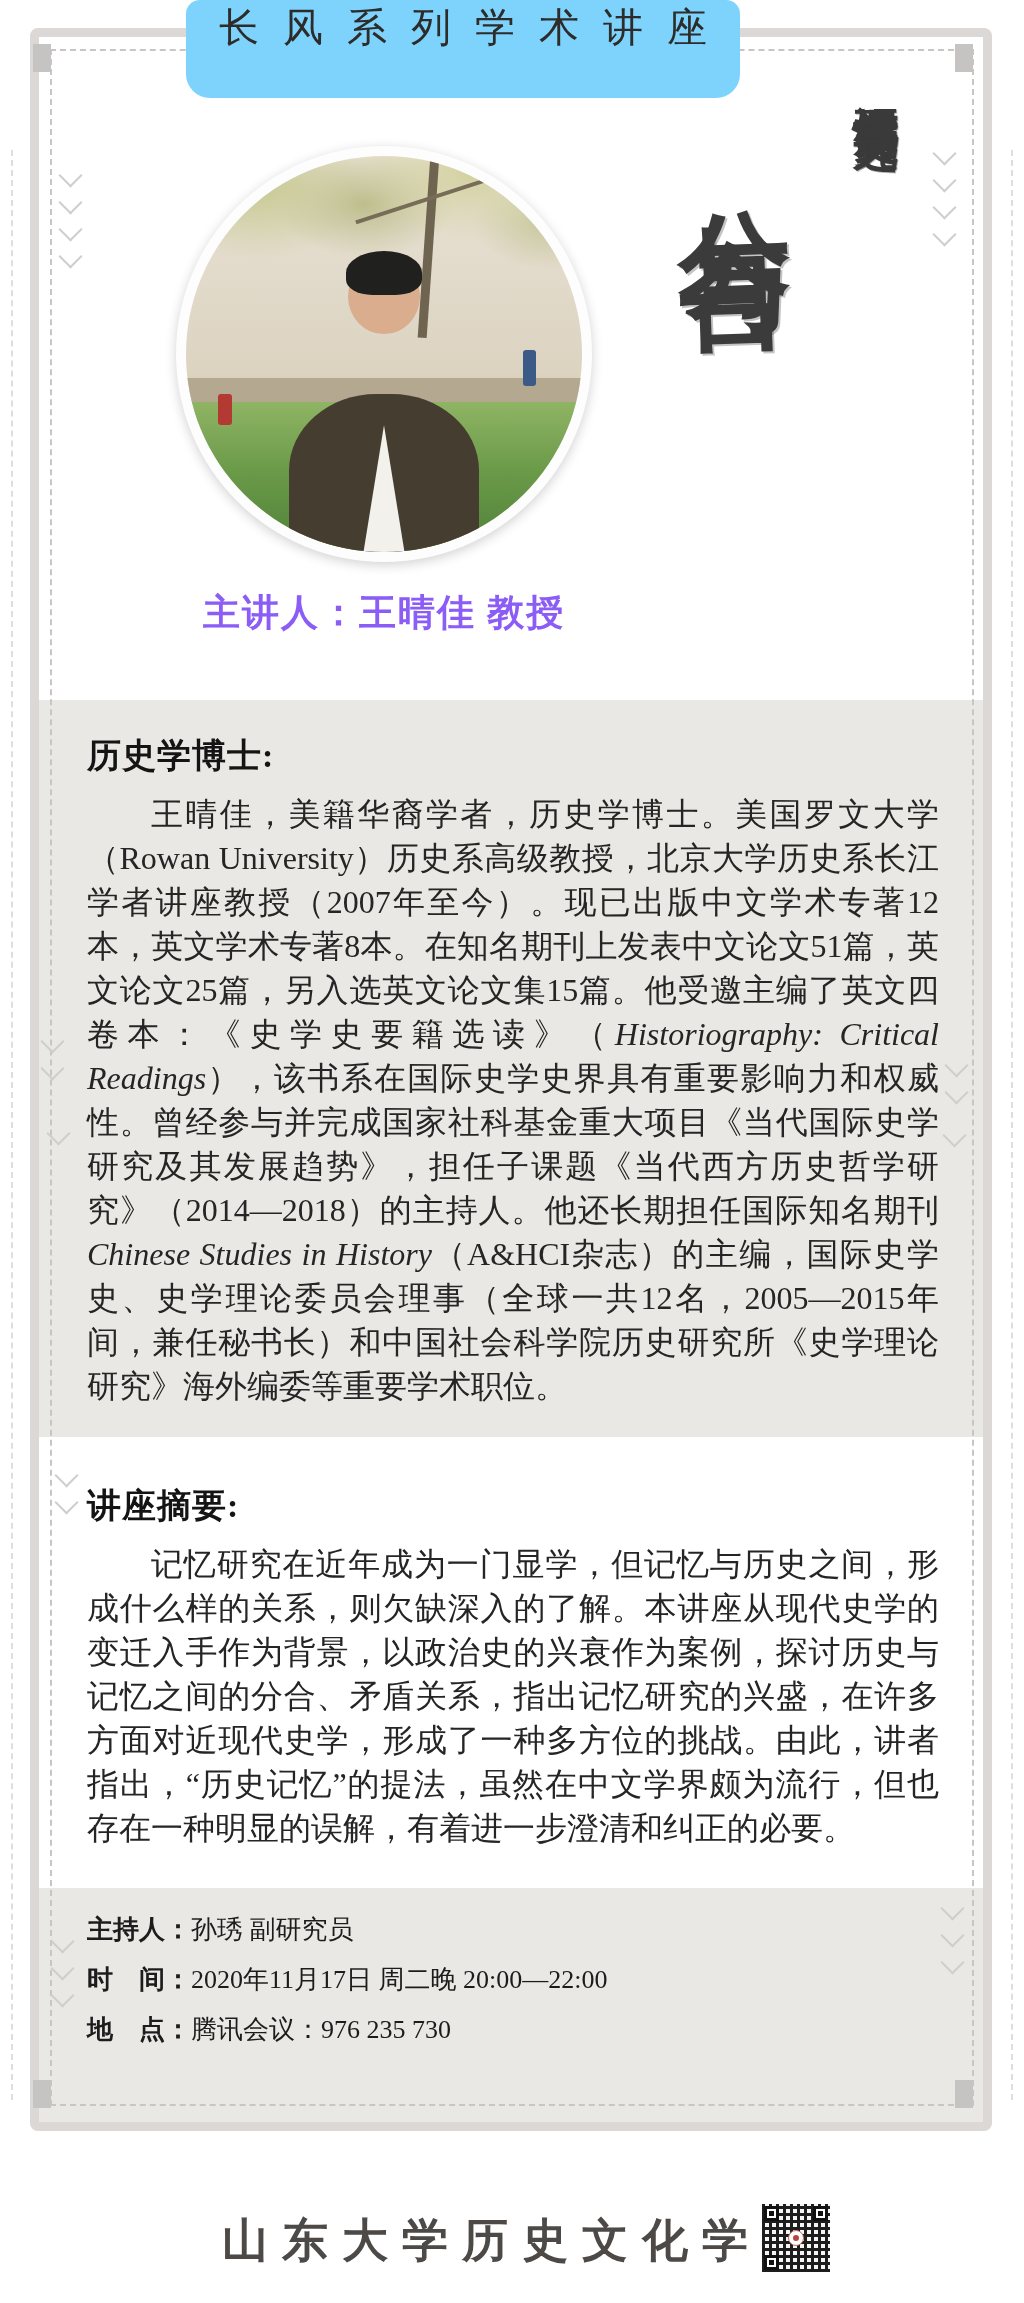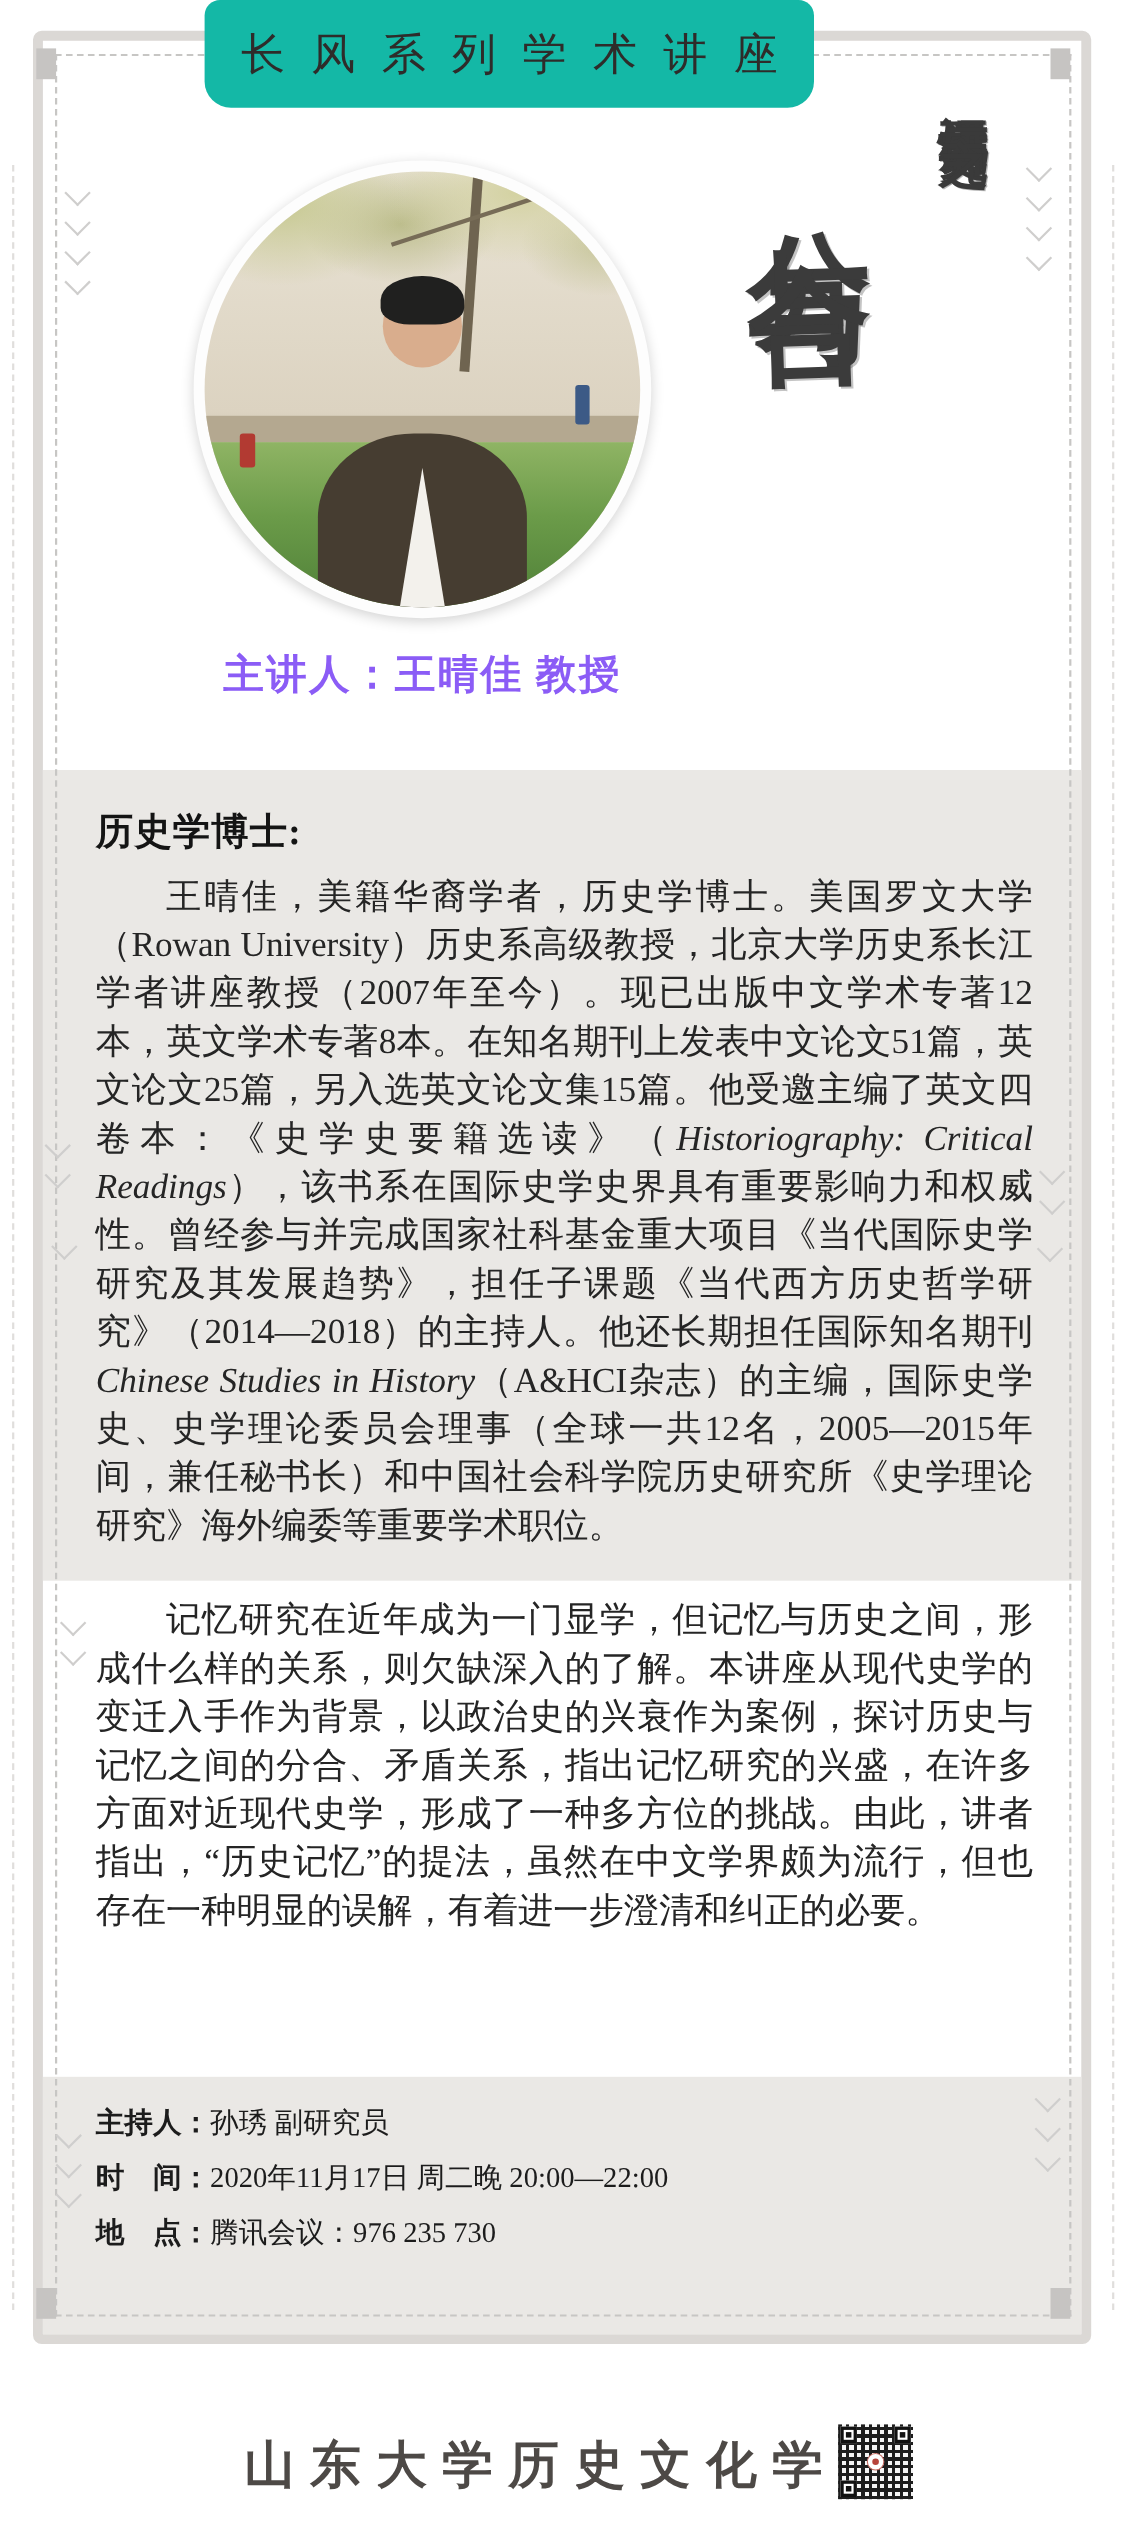--- a/index.html
+++ b/index.html
@@ -22,22 +22,22 @@
   .clip{width:18px;height:28px;background:#c6c4c2;z-index:4;}
   .edge-dash{border-left:2px dashed #e0dedc;width:0;z-index:1;}
 
   
   .chev-col{display:flex;flex-direction:column;z-index:4;}
   .chev{width:15px;height:15px;border-right:2px solid #cfcecd;border-bottom:2px solid #cfcecd;
         transform:rotate(45deg);margin:5px 0;}
 
   
   .banner{
-    left:186px;top:0;width:554px;height:98px;background:#14b8a6;
-    border-radius:14px 14px 24px 24px;display:flex;align-items:center;justify-content:center;
+    left:186px;top:0;width:554px;height:98px;background:#7dd3fc;
+    border-radius:14px 14px 24px 24px;display:flex;align-items:flex-start;justify-content:center;
     z-index:5;
   }
   .banner-title{
     font-size:40px;color:#2e2c2a;letter-spacing:24px;padding-left:24px;white-space:nowrap;
   }
 
   
   .photo{
     left:176px;top:146px;width:416px;height:416px;border-radius:50%;
     background:#fdfdfd;box-shadow:0 3px 12px rgba(0,0,0,.18);z-index:2;
@@ -188,20 +188,21 @@
 <div class="abs cal-sub">记忆研究与历史研究之</div>
 <div class="abs cal-main">分与合</div>
 <div class="abs speaker">主讲人：王晴佳 教授</div>
 
 <div class="abs section sec-gray sec-intro">
   <div class="sec-head">历史学博士:</div>
   <p class="sec-body"><span>王晴佳，美籍华裔学者，历史学博士。美国罗文大学（Rowan University）历史系高级教授，北京大学历史系长江学者讲座教授（2007年至今）。现已出版中文学术专著12本，英文学术专著8本。在知名期刊上发表中文论文51篇，英文论文25篇，另入选英文论文集15篇。他受邀主编了英文四卷本：《史学史要籍选读》（</span><i>Historiography: Critical Readings</i><span>），该书系在国际史学史界具有重要影响力和权威性。曾经参与并完成国家社科基金重大项目《当代国际史学研究及其发展趋势》，担任子课题《当代西方历史哲学研究》（2014—2018）的主持人。他还长期担任国际知名期刊</span><i>Chinese Studies in History</i><span>（A&amp;HCI杂志）的主编，国际史学史、史学理论委员会理事（全球一共12名，2005—2015年间，兼任秘书长）和中国社会科学院历史研究所《史学理论研究》海外编委等重要学术职位。</span></p>
 </div>
 
 <div class="abs section sec-abstract">
+  <div class="sec-head">讲座摘要:</div>
   <p class="sec-body">记忆研究在近年成为一门显学，但记忆与历史之间，形成什么样的关系，则欠缺深入的了解。本讲座从现代史学的变迁入手作为背景，以政治史的兴衰作为案例，探讨历史与记忆之间的分合、矛盾关系，指出记忆研究的兴盛，在许多方面对近现代史学，形成了一种多方位的挑战。由此，讲者指出，“历史记忆”的提法，虽然在中文学界颇为流行，但也存在一种明显的误解，有着进一步澄清和纠正的必要。</p>
 </div>
 
 <div class="abs section sec-gray sec-info">
   <div class="info-row">
     <span class="info-label">主持人：</span><span class="info-value">孙琇 副研究员</span>
   </div>
   <div class="info-row">
     <span class="info-label">时　间：</span><span class="info-value">2020年11月17日 周二晚 20:00—22:00</span>
   </div>

